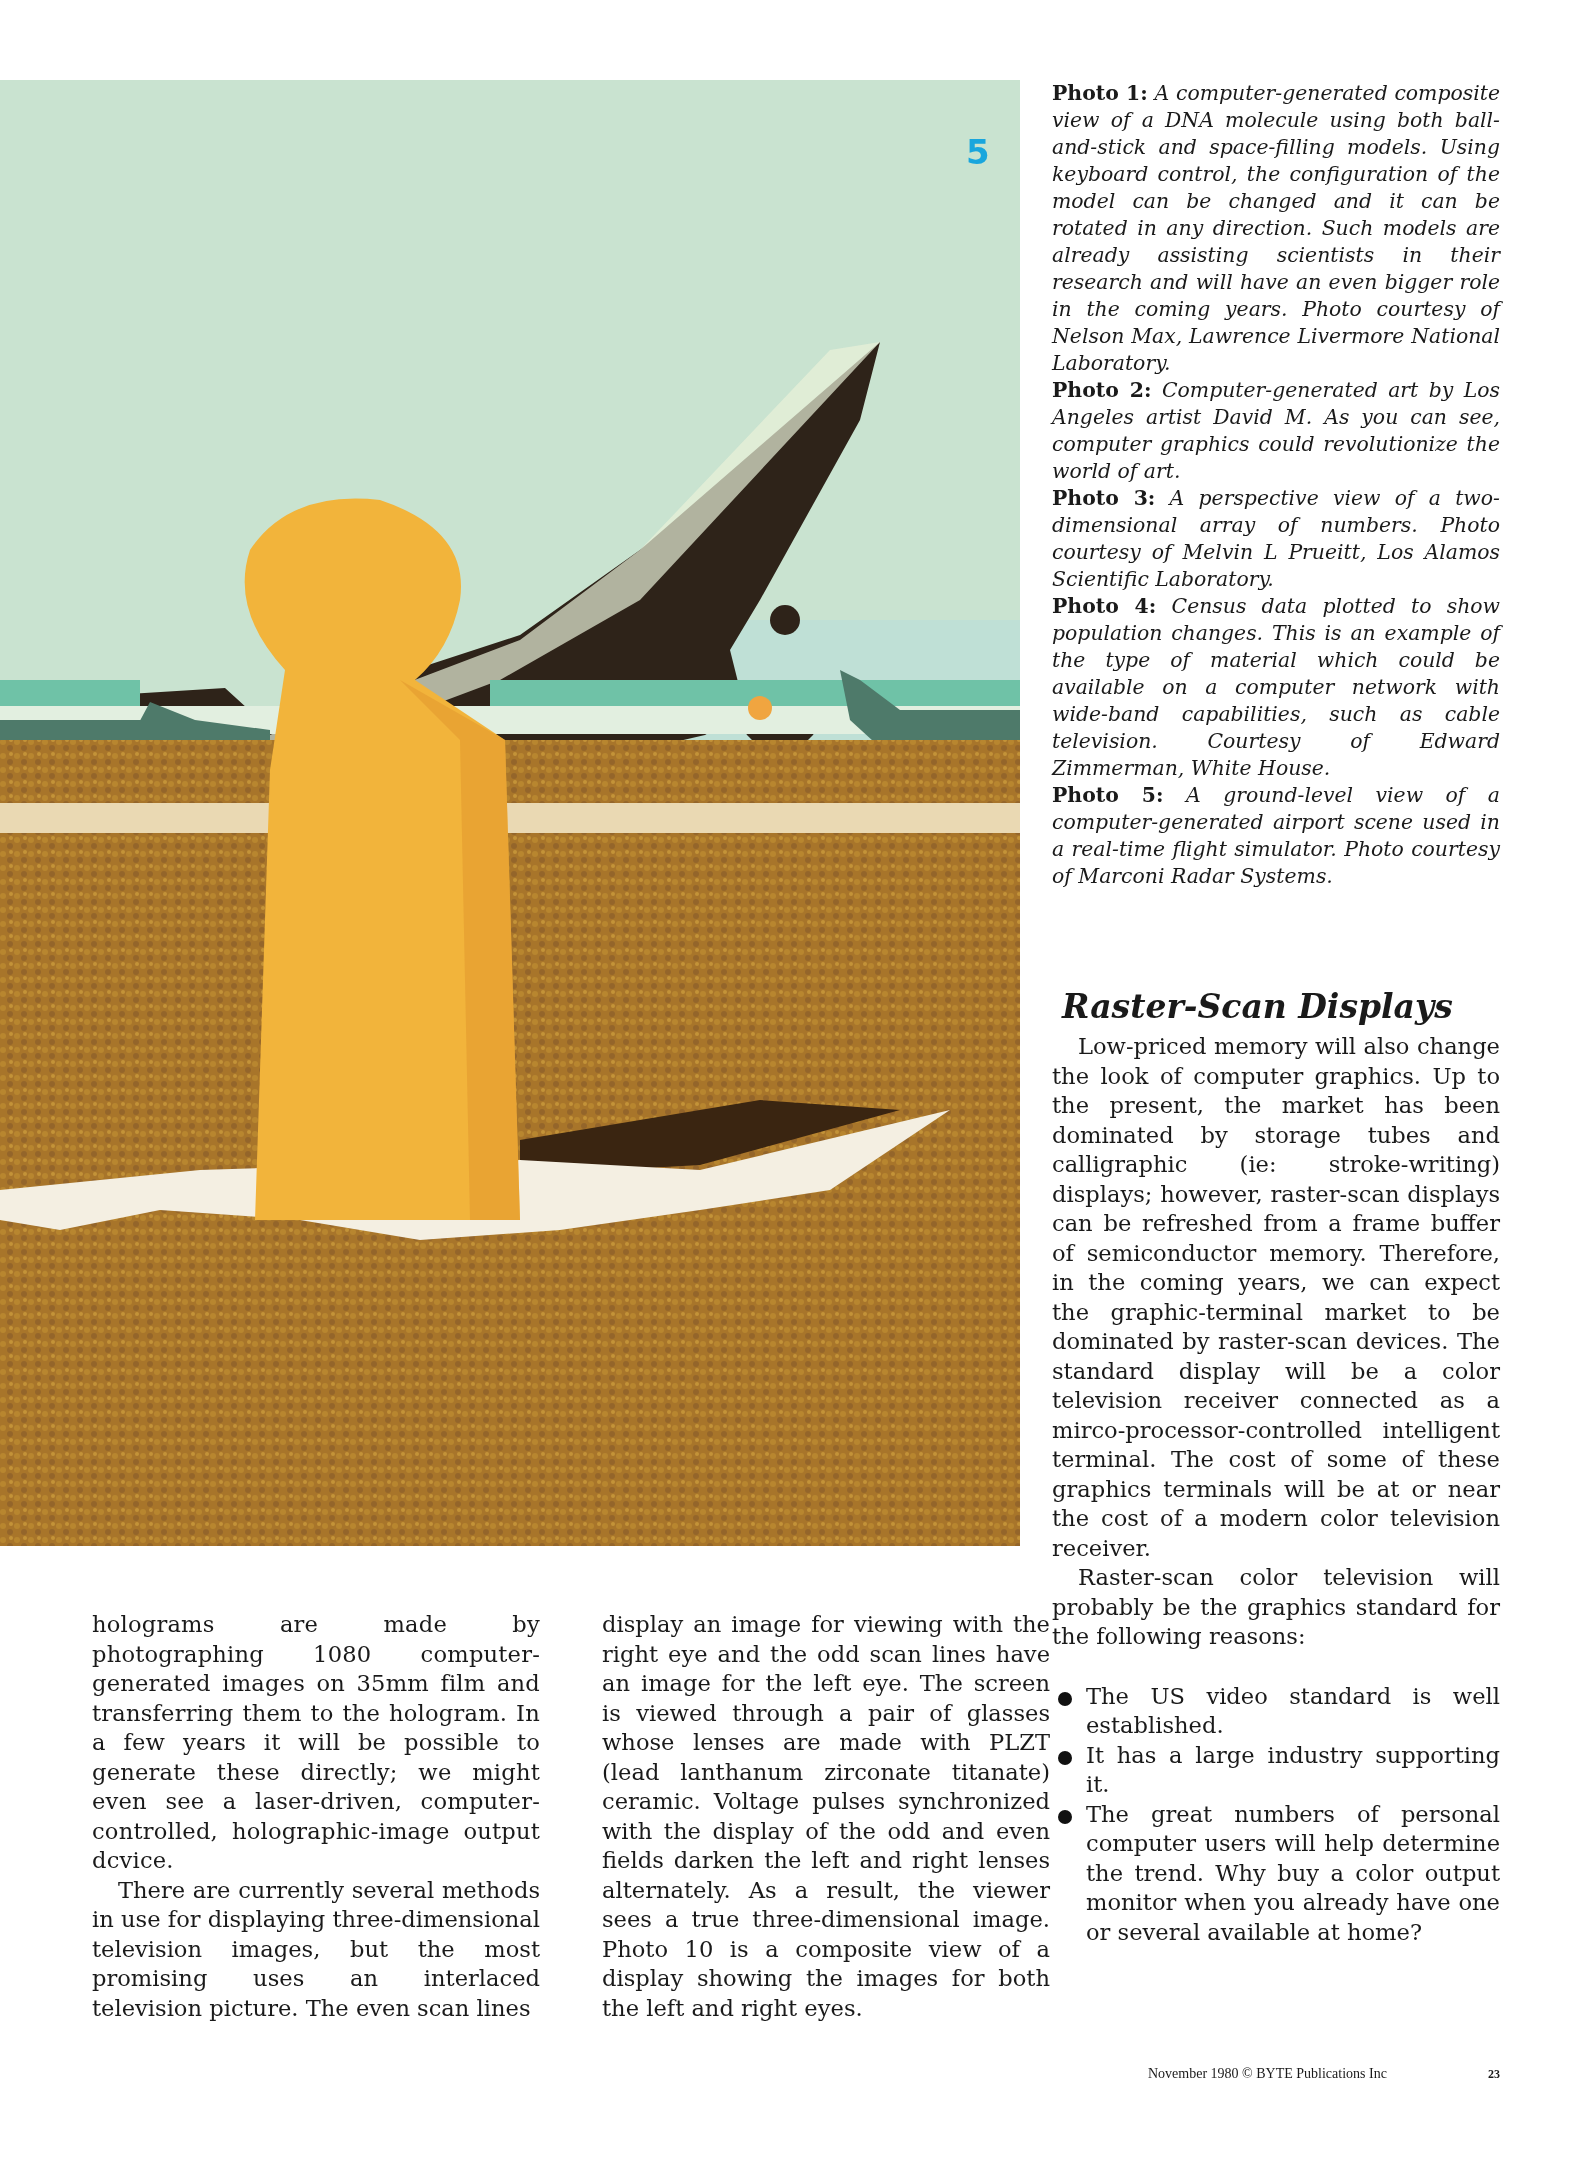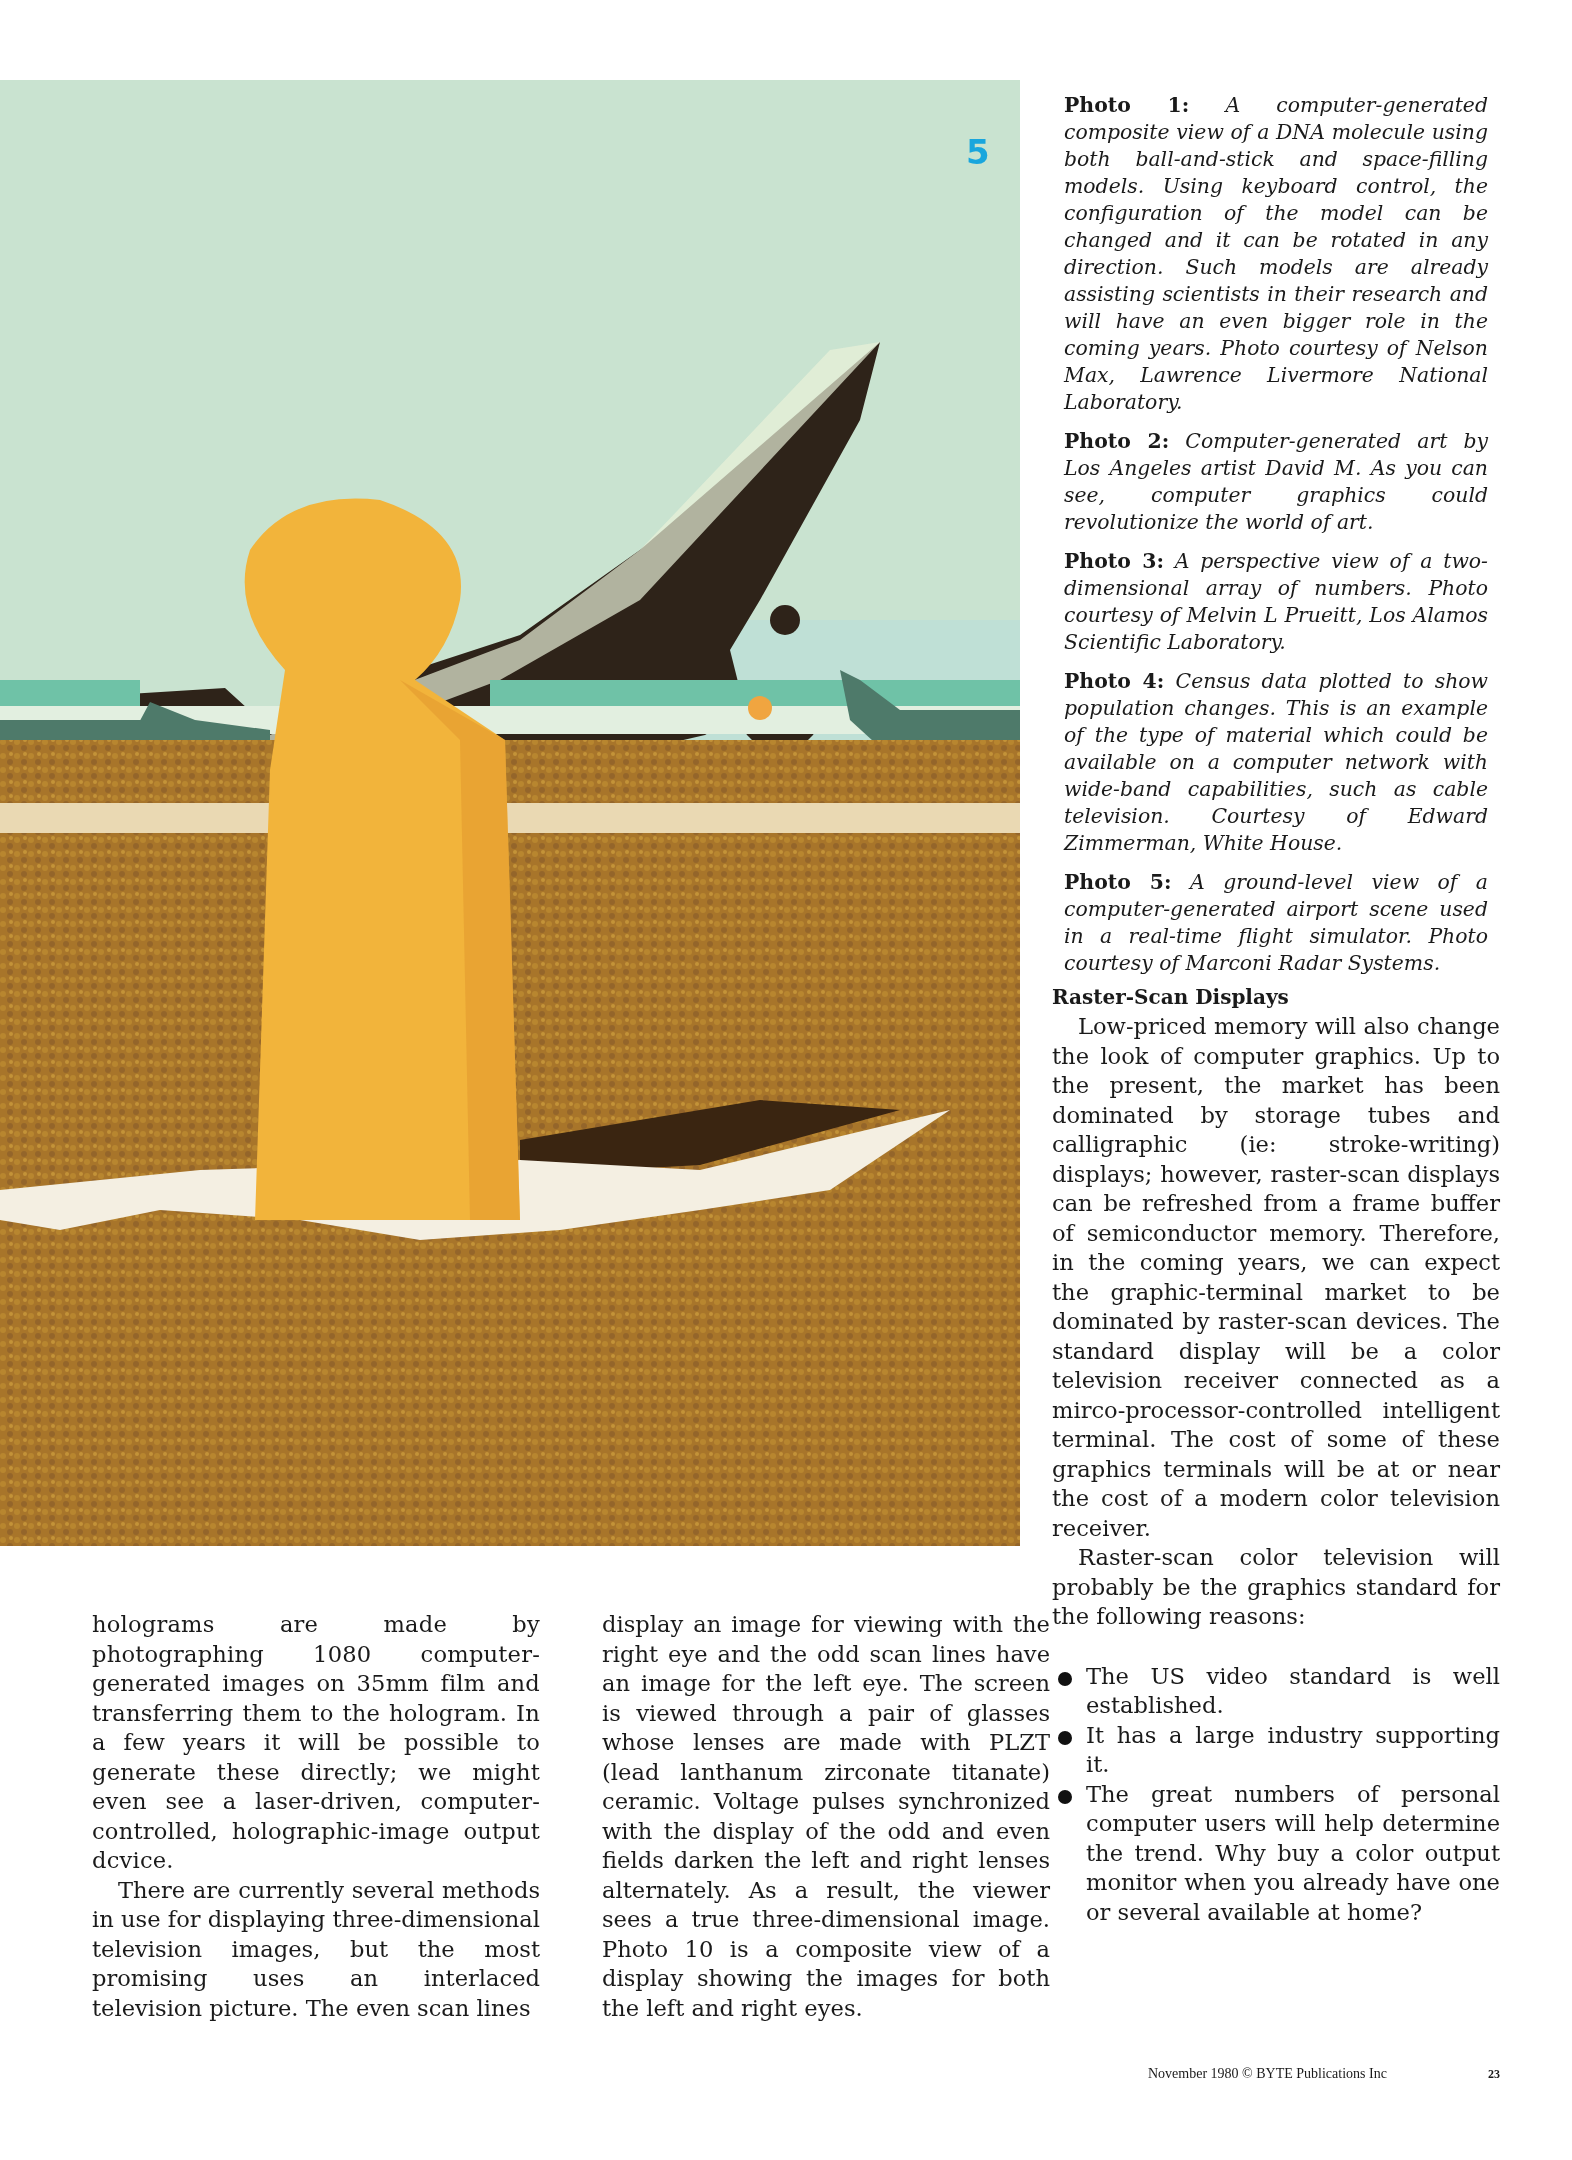--- a/index.html
+++ b/index.html
@@ -8,32 +8,32 @@
 
   .photo { position: absolute; left: 0; top: 80px; width: 1020px; height: 1466px; overflow: hidden;
            background: #c9e3d0; }
   .photo svg { display: block; }
   .photo-number { position: absolute; left: 966px; top: 52px; font-family: "DejaVu Sans", "Liberation Sans", sans-serif;
            font-weight: bold; font-size: 34px; color: #19a6dd; }
 
   .caption-col { position: absolute; left: 1052px; top: 80px; width: 448px;
            font-family: "DejaVu Serif", "Liberation Serif", serif; font-size: 20.4px; line-height: 27px;
            text-align: justify; }
-  .caption { margin: 12px; }
+  .caption { margin: 0; }
   .caption b { font-style: normal; font-weight: bold; }
   .caption i { font-style: italic; }
 
   .col { position: absolute; font-size: 22.6px; line-height: 29.5px; text-align: justify; }
   .col p { margin: 0; }
   .col p.indent { text-indent: 26px; }
   .col-right { left: 1052px; top: 982px; width: 448px; }
   .col-1 { left: 92px; top: 1610px; width: 448px; }
   .col-2 { left: 572px; top: 1610px; width: 448px; margin-left: 30px; }
 
-  .section-heading { font-weight: bold; font-size: 20px; line-height: 30px; margin: 0; }
+  .section-heading { font-weight: bold; font-size: 33px; line-height: 30px; margin: 10px; font-style: italic; }
 
   .bullets { list-style: none; margin: 30px 0 0 0; padding: 0; }
   .bullets li { position: relative; padding-left: 34px; text-align: justify; }
   .bullet-dot { position: absolute; left: 6px; top: 10px; width: 14px; height: 14px; border-radius: 50%; background: #111; }
 
   .footer { position: absolute; top: 2066px; left: 1148px; width: 352px; font-size: 14px;
             font-family: Liberation Serif, serif; display: flex; align-items: baseline; }
   .footer-credit { flex: 1; }
   .page-number { font-weight: bold; font-size: 12px; margin-left: 16px; }
 </style>

